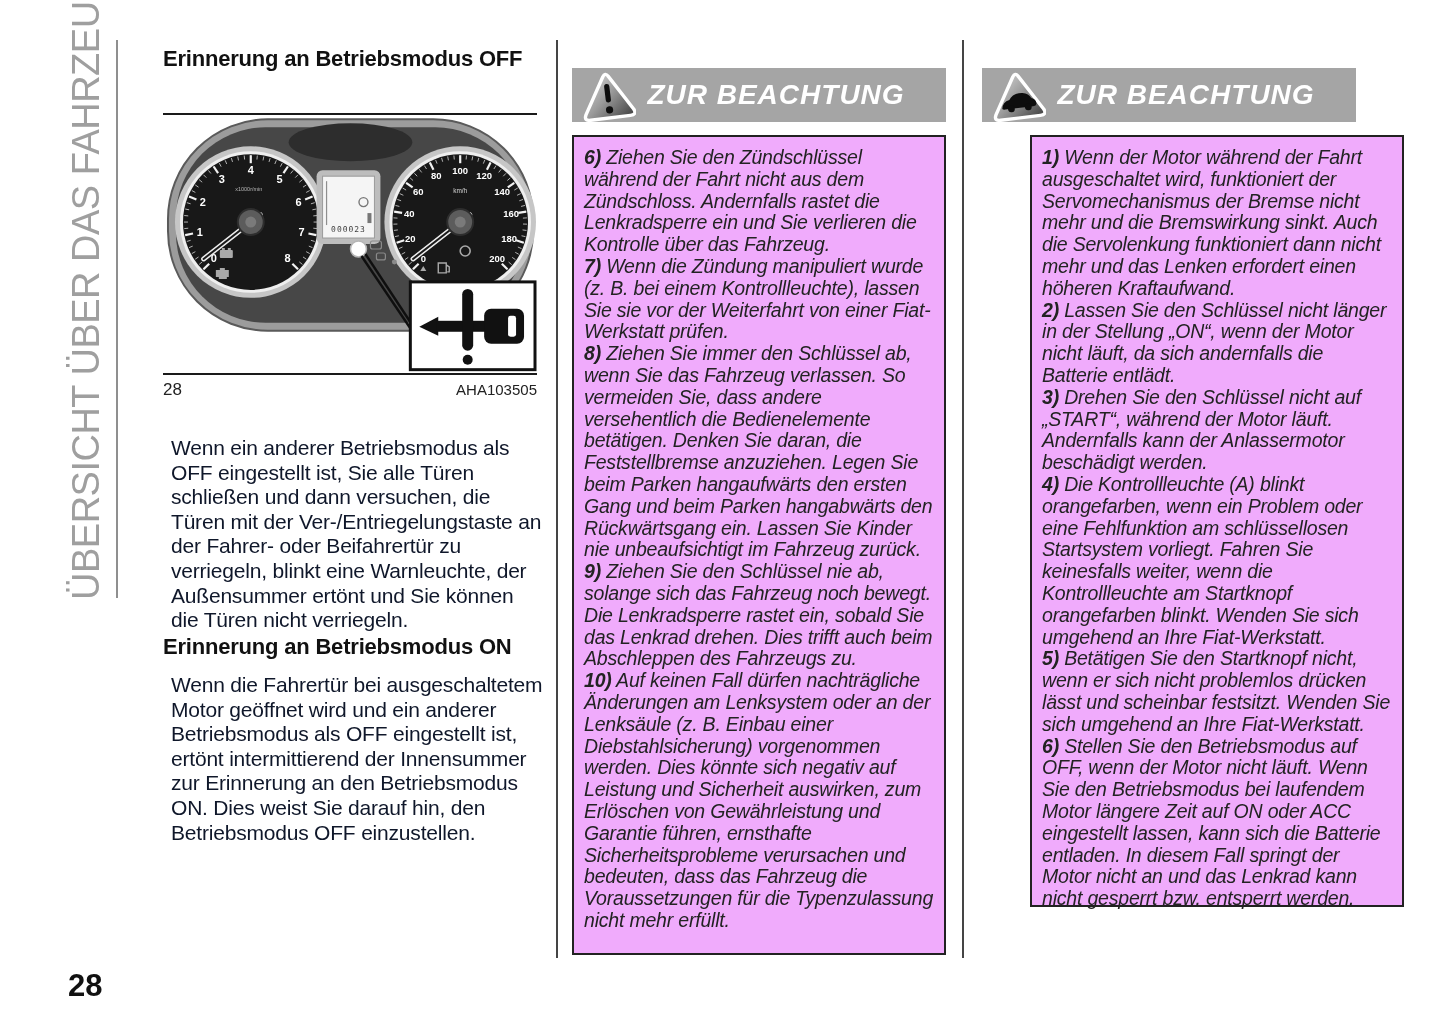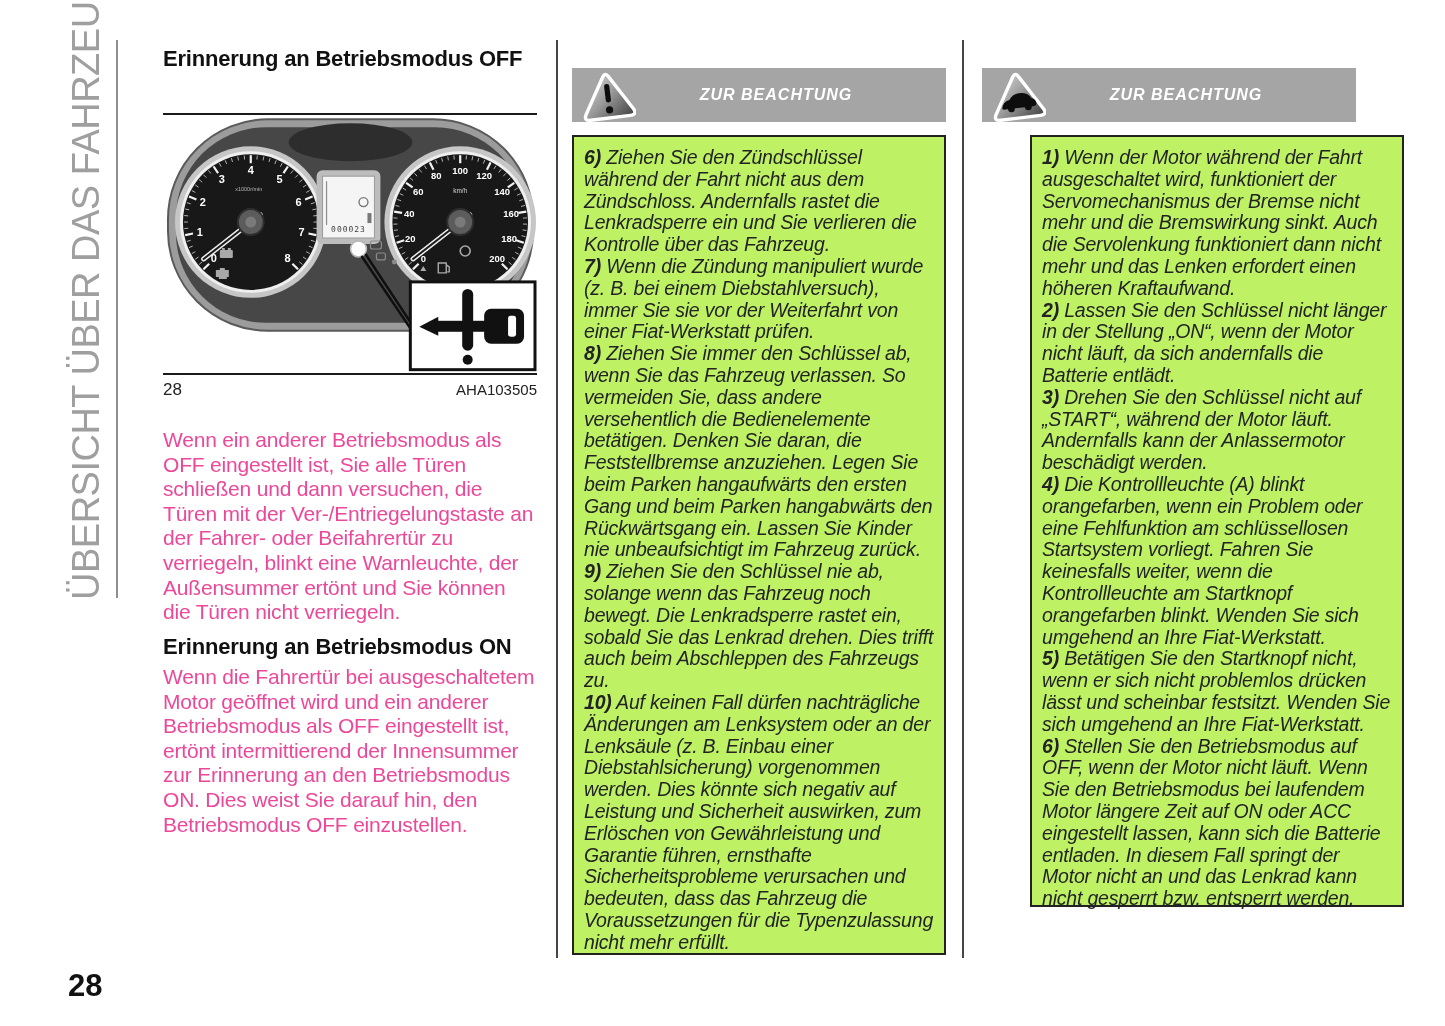--- a/index.html
+++ b/index.html
@@ -15,34 +15,34 @@
 
   
   .col1{position:absolute;left:163px;top:46px;width:374px;}
   .h-sec{font-size:22px;font-weight:bold;color:#111;margin:0;letter-spacing:-.2px;}
   .h1abs{position:absolute;left:0;top:0;text-align:right;}
   .figure{position:absolute;left:0;top:67px;width:374px;}
   .fig-frame{border-top:2px solid #1a1a1a;border-bottom:2px solid #1a1a1a;font-size:0;}
   .fig-caption{display:flex;justify-content:space-between;align-items:baseline;padding-top:5px;}
   .fig-num{font-size:17px;color:#222;}
   .fig-code{font-size:15px;font-weight:normal;color:#222;}
-  .para{position:absolute;left:0;width:374px;font-size:21px;line-height:24.6px;letter-spacing:-.2px;margin:0;color:#ec4899;}
+  .para{position:absolute;left:0;width:374px;font-size:21px;line-height:24.6px;letter-spacing:-.2px;margin:8px;color:#0f172a;}
   .para1{top:382px;}
   .h2abs{position:absolute;left:0;top:588px;}
   .para2{top:619px;}
 
   
   .col-divider{position:absolute;top:40px;width:2px;height:918px;background:#454545;}
 
   
   .wcol{position:absolute;top:68px;width:374px;}
   .wbar{position:relative;height:54px;background:#a5a5a5;display:flex;align-items:center;justify-content:center;}
-  .wbar-title{font-size:16px;font-weight:bold;font-style:italic;color:#fff;letter-spacing:1px;margin-left:34px;}
+  .wbar-title{font-size:28px;font-weight:bold;font-style:italic;color:#fff;letter-spacing:1px;margin-left:34px;}
   .wicon{position:absolute;left:8px;top:2px;width:56px;height:52px;}
-  .wbox{position:absolute;left:0;top:67px;width:350px;border:2px solid #222;background:#bef264;padding:10px 10px 0 10px;}
+  .wbox{position:absolute;left:0;top:67px;width:350px;border:2px solid #222;background:#f0abfc;padding:10px 10px 0 10px;}
   .wbox-mid{height:806px;}
   .wbox-right{height:758px;margin-left:48px;}
   .witem{margin:0;font-size:19.5px;line-height:21.8px;font-style:italic;color:#232323;letter-spacing:-.2px;}
   .wnum{font-weight:bold;}
 
   svg text{font-family:"Liberation Sans",sans-serif;}
   .odo{font-family:"DejaVu Sans Mono",monospace;}
 </style>
 </head>
 <body>
@@ -305,23 +305,23 @@
         <g transform="rotate(-7 28 27)">
           <path d="M25.2,6.5 Q28,2 30.8,6.5 L52,42 Q55,48 48,48 L8,48 Q1,48 4,42 Z" fill="url(#tg1)" stroke="#ffffff" stroke-width="3.4"></path>
           <rect x="25.4" y="14" width="5.2" height="18.5" rx="2.6" fill="#0d0d0d"></rect>
           <circle cx="28" cy="40" r="3.6" fill="#0d0d0d"></circle>
         </g>
       </svg>
       <span class="wbar-title">ZUR BEACHTUNG</span>
     </div>
     <div class="wbox wbox-mid">
       <p class="witem"><b class="wnum">6)</b> <span>Ziehen Sie den Zündschlüssel während der Fahrt nicht aus dem Zündschloss. Andernfalls rastet die Lenkradsperre ein und Sie verlieren die Kontrolle über das Fahrzeug.</span></p>
-      <p class="witem"><b class="wnum">7)</b> <span>Wenn die Zündung manipuliert wurde (z. B. bei einem Diebstahlversuch), immer Sie sie vor der Weiterfahrt von einer Fiat-Werkstatt prüfen.</span></p>
+      <p class="witem"><b class="wnum">7)</b> <span>Wenn die Zündung manipuliert wurde (z. B. bei einem Kontrollleuchte), lassen Sie sie vor der Weiterfahrt von einer Fiat-Werkstatt prüfen.</span></p>
       <p class="witem"><b class="wnum">8)</b> <span>Ziehen Sie immer den Schlüssel ab, wenn Sie das Fahrzeug verlassen. So vermeiden Sie, dass andere versehentlich die Bedienelemente betätigen. Denken Sie daran, die Feststellbremse anzuziehen. Legen Sie beim Parken hangaufwärts den ersten Gang und beim Parken hangabwärts den Rückwärtsgang ein. Lassen Sie Kinder nie unbeaufsichtigt im Fahrzeug zurück.</span></p>
-      <p class="witem"><b class="wnum">9)</b> <span>Ziehen Sie den Schlüssel nie ab, solange wenn das Fahrzeug noch bewegt. Die Lenkradsperre rastet ein, sobald Sie das Lenkrad drehen. Dies trifft auch beim Abschleppen des Fahrzeugs zu.</span></p>
+      <p class="witem"><b class="wnum">9)</b> <span>Ziehen Sie den Schlüssel nie ab, solange sich das Fahrzeug noch bewegt. Die Lenkradsperre rastet ein, sobald Sie das Lenkrad drehen. Dies trifft auch beim Abschleppen des Fahrzeugs zu.</span></p>
       <p class="witem"><b class="wnum">10)</b> <span>Auf keinen Fall dürfen nachträgliche Änderungen am Lenksystem oder an der Lenksäule (z. B. Einbau einer Diebstahlsicherung) vorgenommen werden. Dies könnte sich negativ auf Leistung und Sicherheit auswirken, zum Erlöschen von Gewährleistung und Garantie führen, ernsthafte Sicherheitsprobleme verursachen und bedeuten, dass das Fahrzeug die Voraussetzungen für die Typenzulassung nicht mehr erfüllt.</span></p>
     </div>
   </div>
 
   <div class="wcol" style="left:982px;">
     <div class="wbar">
       <svg class="wicon" viewBox="0 0 56 52">
         <defs>
           <linearGradient id="tg2" x1="0" y1="0" x2="1" y2="1">
             <stop offset="0" stop-color="#e2e2e2"></stop>

